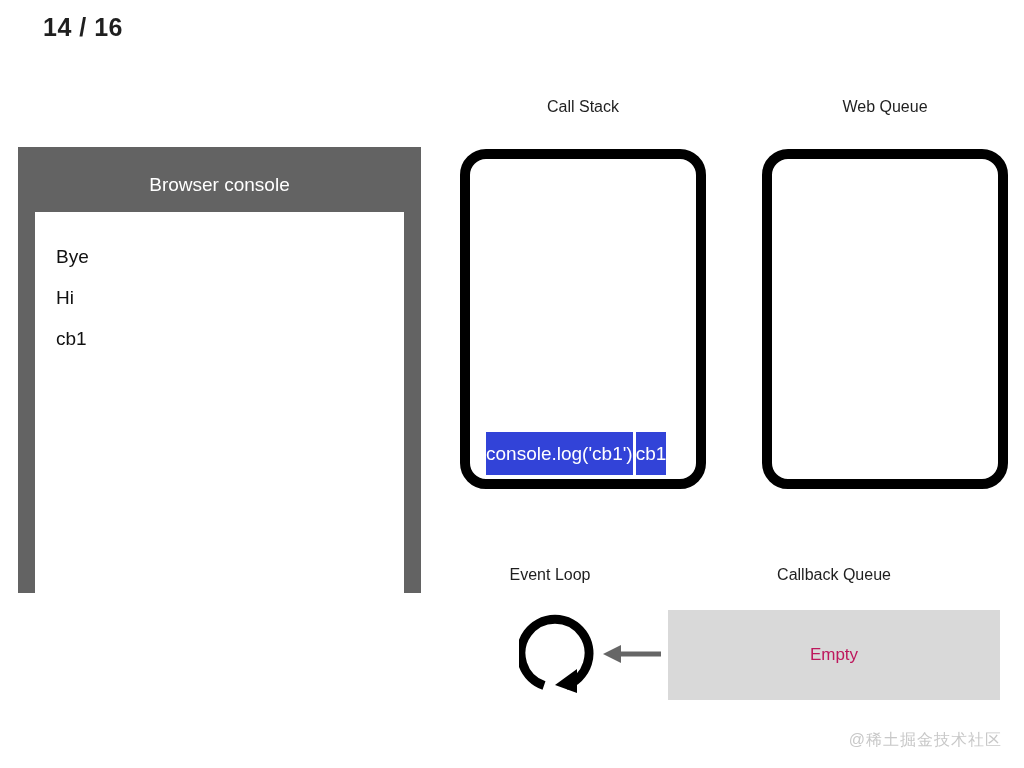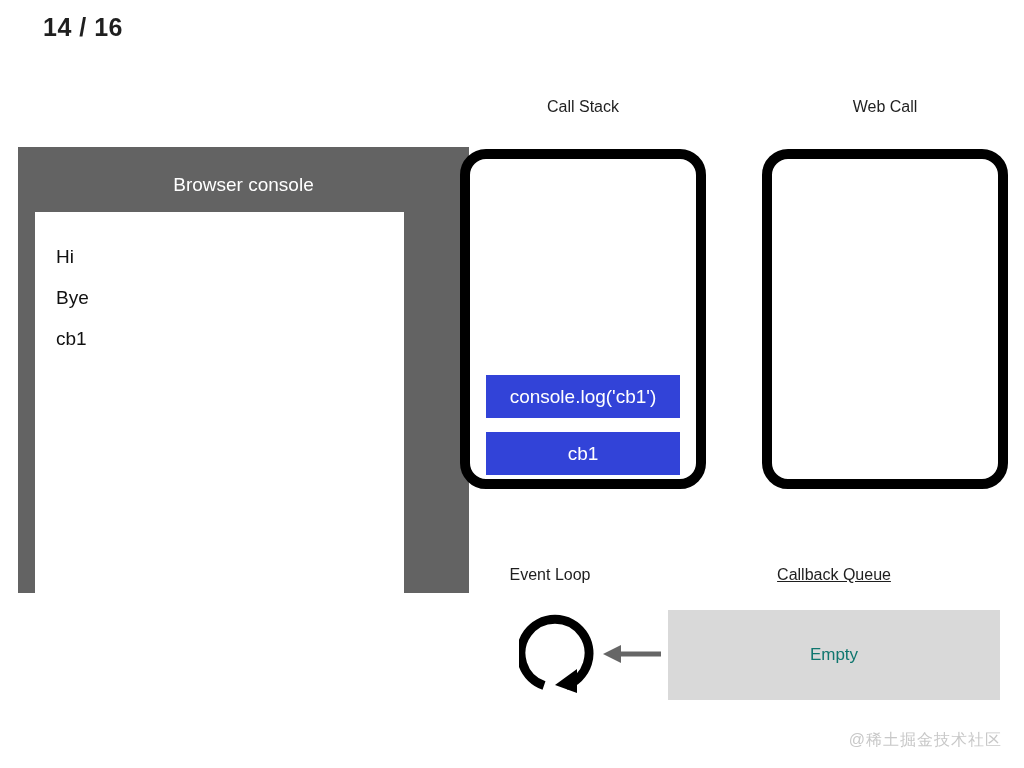--- a/index.html
+++ b/index.html
@@ -27,21 +27,21 @@
     letter-spacing: 0.5px;
     white-space: nowrap;
     font-weight: bold;
   }
 
   
   .console-frame {
     position: absolute;
     left: 18px;
     top: 147px;
-    width: 451px;
+    width: 403px;
     height: 446px;
     background: #636363;
     box-sizing: border-box;
   }
   .console-title {
     position: absolute;
     left: 0;
     top: 27px;
     width: 100%;
     text-align: center;
@@ -76,43 +76,44 @@
   .section-title {
     position: absolute;
     font-size: 16px;
     color: #1f1f1f;
     text-align: center;
     white-space: nowrap;
   }
   .title-call-stack { left: 460px; top: 98px; width: 246px; }
   .title-web-apis   { left: 762px; top: 98px; width: 246px; }
   .title-event-loop { left: 450px; top: 566px; width: 200px; }
-  .title-callback-queue { left: 668px; top: 566px; width: 332px; text-decoration: underline; }
+  .title-callback-queue { left: 668px; top: 566px; width: 332px; }
 
   
   .device-box {
     position: absolute;
     border: 10px solid #000000;
     border-radius: 26px;
     background: #ffffff;
     box-sizing: border-box;
   }
   .call-stack-box { left: 460px; top: 149px; width: 246px; height: 340px; }
   .web-apis-box   { left: 762px; top: 149px; width: 246px; height: 340px; }
 
   .stack-frames {
     position: absolute;
     left: 0;
     right: 0;
     bottom: 4px;
     padding: 0 16px 0 16px;
     box-sizing: border-box;
     display: flex;
-    flex-direction: column;
-    gap: 14px;
+    flex-direction: row;
+    gap: 3px;
+    align-items: flex-end;
   }
   .stack-frame {
     background: #3243d8;
     color: #ffffff;
     font-size: 19px;
     height: 43px;
     line-height: 43px;
     text-align: center;
     white-space: nowrap;
   }
@@ -140,21 +141,21 @@
     top: 610px;
     width: 332px;
     height: 90px;
     background: #d9d9d9;
     display: flex;
     align-items: center;
     justify-content: center;
   }
   .callback-queue-label {
     font-size: 17px;
-    color: #0f766e;
+    color: #be185d;
     white-space: nowrap;
   }
 
   
   .watermark {
     position: absolute;
     right: 22px;
     bottom: 17px;
     font-size: 16px;
     color: #c8c8c8;
@@ -165,36 +166,36 @@
 </style>
 </head>
 <body>
 
 <div class="slide-counter">14 / 16</div>
 
 <div class="console-frame">
   <div class="console-title">Browser console</div>
   <div class="console-body">
     <div class="console-log">
+      <div class="console-line">Bye</div>
       <div class="console-line">Hi</div>
-      <div class="console-line">Bye</div>
       <div class="console-line">cb1</div>
     </div>
   </div>
 </div>
 
 <div class="section-title title-call-stack">Call Stack</div>
 <div class="device-box call-stack-box">
   <div class="stack-frames">
     <div class="stack-frame">console.log('cb1')</div>
     <div class="stack-frame">cb1</div>
   </div>
 </div>
 
-<div class="section-title title-web-apis">Web Call</div>
+<div class="section-title title-web-apis">Web Queue</div>
 <div class="device-box web-apis-box"></div>
 
 <div class="section-title title-event-loop">Event Loop</div>
 <svg class="event-loop-icon" viewBox="0 0 80 80">
   <path d="M 47 72.5 A 34 34 0 1 0 25 72.5" fill="none" stroke="#000000" stroke-width="9" stroke-linecap="butt"></path>
   <polygon points="58,56 58,80 36,72" fill="#000000"></polygon>
 </svg>
 <svg class="queue-arrow" viewBox="0 0 62 24">
   <line x1="60" y1="12" x2="18" y2="12" stroke="#666666" stroke-width="5"></line>
   <polygon points="2,12 20,3 20,21" fill="#666666"></polygon>

